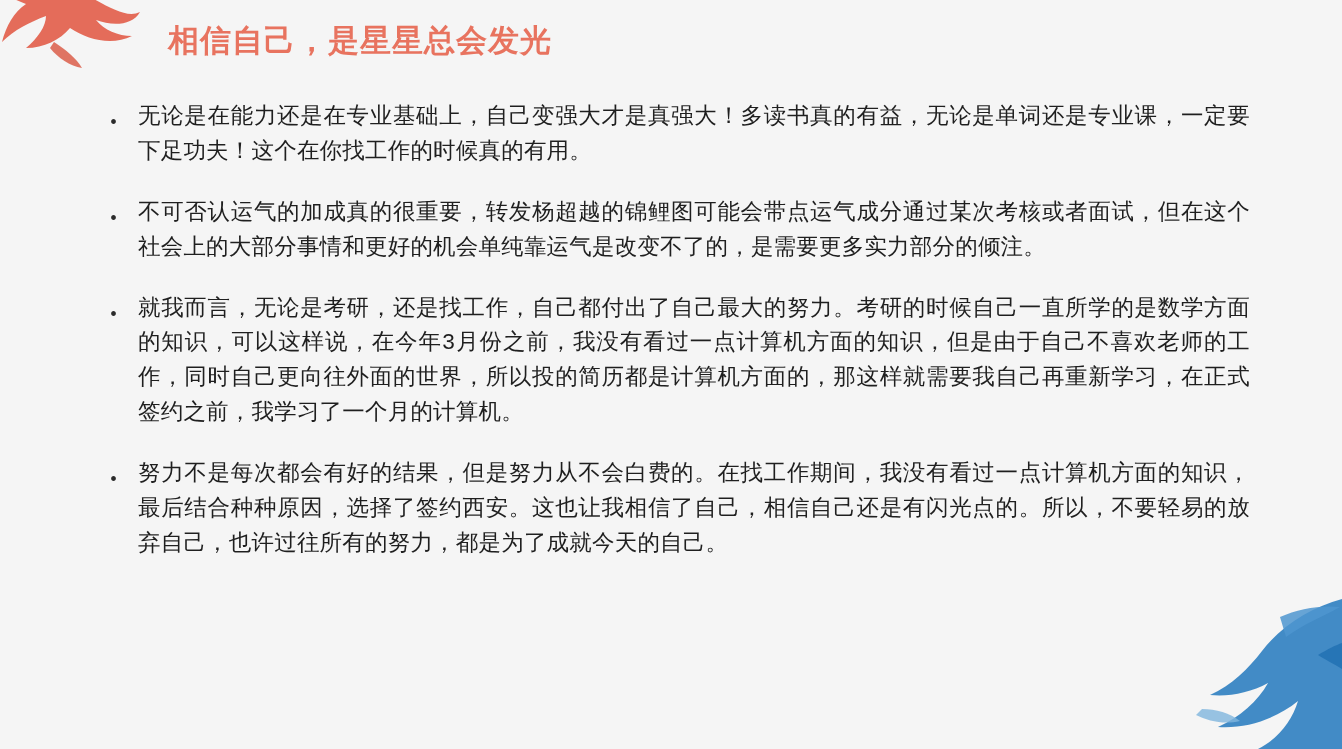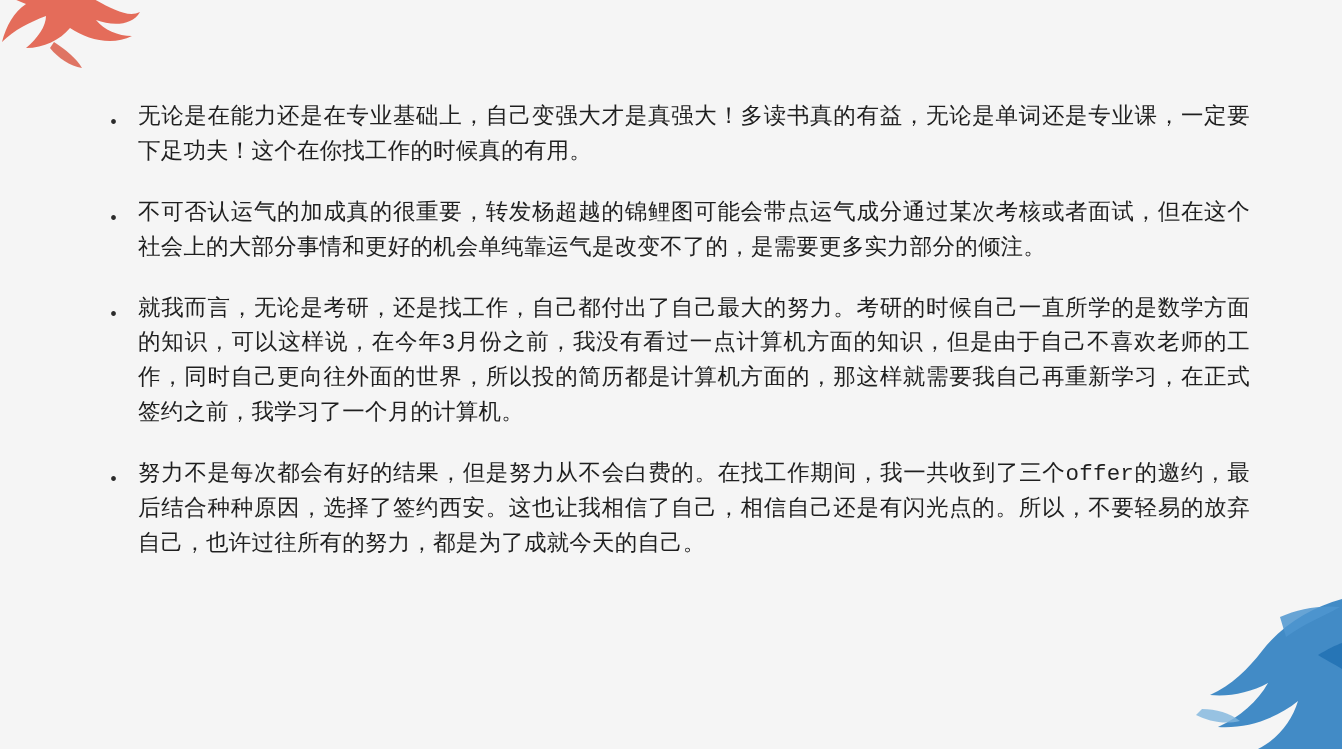--- a/index.html
+++ b/index.html
@@ -96,37 +96,38 @@
     <path d="M96 2 C108 0 122 4 132 12 C120 12 106 10 96 2 Z" fill="#ef8a78" opacity="0.85"></path>
   </svg>
 
   <svg class="brush-bottom-right" viewBox="0 0 260 190" xmlns="http://www.w3.org/2000/svg">
     <path d="M260 40 C230 48 200 66 180 92 C166 110 150 126 128 136 C146 138 168 134 186 124 C176 142 158 158 136 168 C164 170 194 160 216 142 C210 162 196 180 176 190 L260 190 Z" fill="#2f7fc1" opacity="0.9"></path>
     <path d="M198 58 C216 50 238 46 258 48 C240 58 220 66 204 78 Z" fill="#4d95cf" opacity="0.85"></path>
     <path d="M120 150 C134 150 148 154 158 162 C142 166 126 162 114 156 Z" fill="#7fb5dd" opacity="0.8"></path>
     <path d="M236 96 C246 90 254 86 260 84 L260 110 C250 104 242 100 236 96 Z" fill="#1f6fb2" opacity="0.8"></path>
   </svg>
 
+  <div class="title">相信自己，是星星总会发光</div>
 
   <div class="content">
 
     <div class="bullet-row">
       <div class="bullet-dot">•</div>
       <div class="bullet-text">无论是在能力还是在专业基础上，自己变强大才是真强大！多读书真的有益，无论是单词还是专业课，一定要下足功夫！这个在你找工作的时候真的有用。</div>
     </div>
 
     <div class="bullet-row">
       <div class="bullet-dot">•</div>
       <div class="bullet-text">不可否认运气的加成真的很重要，转发杨超越的锦鲤图可能会带点运气成分通过某次考核或者面试，但在这个社会上的大部分事情和更好的机会单纯靠运气是改变不了的，是需要更多实力部分的倾注。</div>
     </div>
 
     <div class="bullet-row">
       <div class="bullet-dot">•</div>
       <div class="bullet-text">就我而言，无论是考研，还是找工作，自己都付出了自己最大的努力。考研的时候自己一直所学的是数学方面的知识，可以这样说，在今年3月份之前，我没有看过一点计算机方面的知识，但是由于自己不喜欢老师的工作，同时自己更向往外面的世界，所以投的简历都是计算机方面的，那这样就需要我自己再重新学习，在正式签约之前，我学习了一个月的计算机。</div>
     </div>
 
     <div class="bullet-row">
       <div class="bullet-dot">•</div>
-      <div class="bullet-text">努力不是每次都会有好的结果，但是努力从不会白费的。在找工作期间，我一共收到了三个offer的邀约，最后结合种种原因，选择了签约西安。这也让我相信了自己，相信自己还是有闪光点的。所以，不要轻易的放弃自己，也许过往所有的努力，都是为了成就今天的自己。</div>
+      <div class="bullet-text">努力不是每次都会有好的结果，但是努力从不会白费的。在找工作期间，我没有看过一点计算机方面的知识，最后结合种种原因，选择了签约西安。这也让我相信了自己，相信自己还是有闪光点的。所以，不要轻易的放弃自己，也许过往所有的努力，都是为了成就今天的自己。</div>
     </div>
 
   </div>
 </div>
 
 </body></html>

